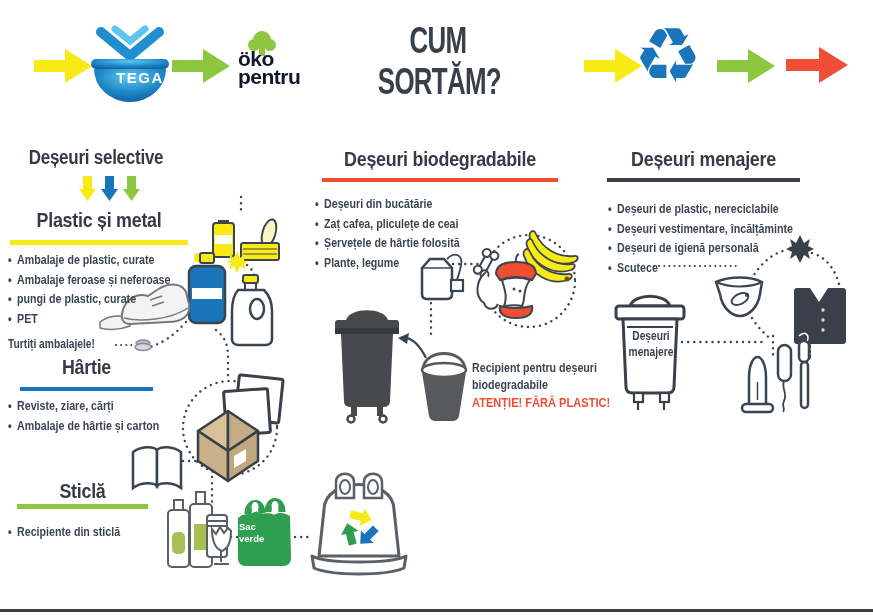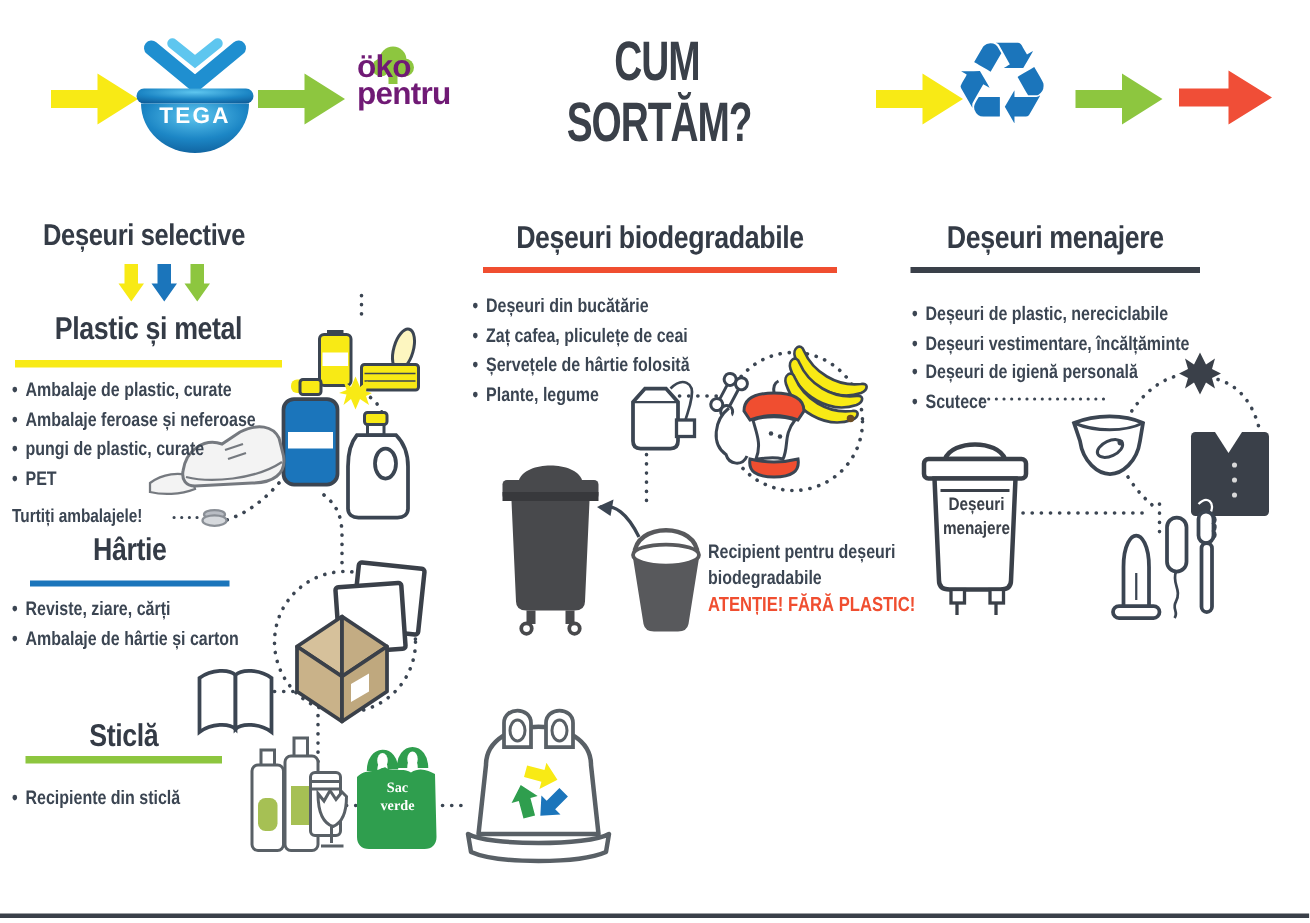--- a/index.html
+++ b/index.html
@@ -17,31 +17,31 @@
   .bullets{transform:scaleX(0.82);transform-origin:0 0;}
   .bullet{position:relative;padding-left:11px;font-weight:bold;font-size:13px;
           line-height:19.5px;white-space:nowrap;color:#3b4552;}
   .bullet::before{content:"\2022";position:absolute;left:0;top:0;}
   .note{font-weight:bold;font-size:12.5px;white-space:nowrap;
         transform:scaleX(0.82);transform-origin:0 0;}
   .caption{font-weight:bold;font-size:13px;line-height:16.5px;white-space:nowrap;
            transform:scaleX(0.82);transform-origin:0 0;}
   .warning{font-weight:bold;font-size:13.5px;color:#f04e30;white-space:nowrap;
            transform:scaleX(0.82);transform-origin:0 0;}
-  .tega-text{left:94px;top:69px;width:72px;text-align:center;font-weight:bold;
+  .tega-text{left:104px;top:69px;width:72px;text-align:center;font-weight:bold;
              font-size:15px;color:#fff;letter-spacing:1.5px;}
-  .oko-text{left:238px;top:36px;font-weight:bold;font-size:21px;line-height:18px;
-            color:#701a75;letter-spacing:-0.5px;}
+  .oko-text{left:238px;top:50px;font-weight:bold;font-size:21px;line-height:18px;
+            color:#0f172a;letter-spacing:-0.5px;}
   .recycle-glyph{left:634px;top:16px;font-family:"DejaVu Sans",sans-serif;
                  font-size:76px;line-height:80px;color:#1b75bb;}
   .bin-label{left:618px;top:328px;width:66px;text-align:center;font-weight:bold;
              font-size:12px;line-height:16px;color:#3a4049;transform:scaleX(0.85);
              transform-origin:center;}
-  .bag-label{left:239px;top:521px;width:52px;text-align:center;font-weight:bold;
-             font-size:9.5px;line-height:11.5px;color:#ffffff;font-family:Liberation Serif, serif;}
+  .bag-label{left:239px;top:521px;width:52px;text-align:left;font-weight:bold;
+             font-size:9.5px;line-height:11.5px;color:#ffffff;}
   .bottom-rule{left:0;top:609px;width:873px;height:2.5px;background:#3a4049;}
 </style>
 </head>
 <body>
 
 <div id="canvas">
 
 <svg id="art" viewBox="0 0 873 615">
   <defs>
     <radialGradient id="gTega" cx="50%" cy="25%" r="85%">

